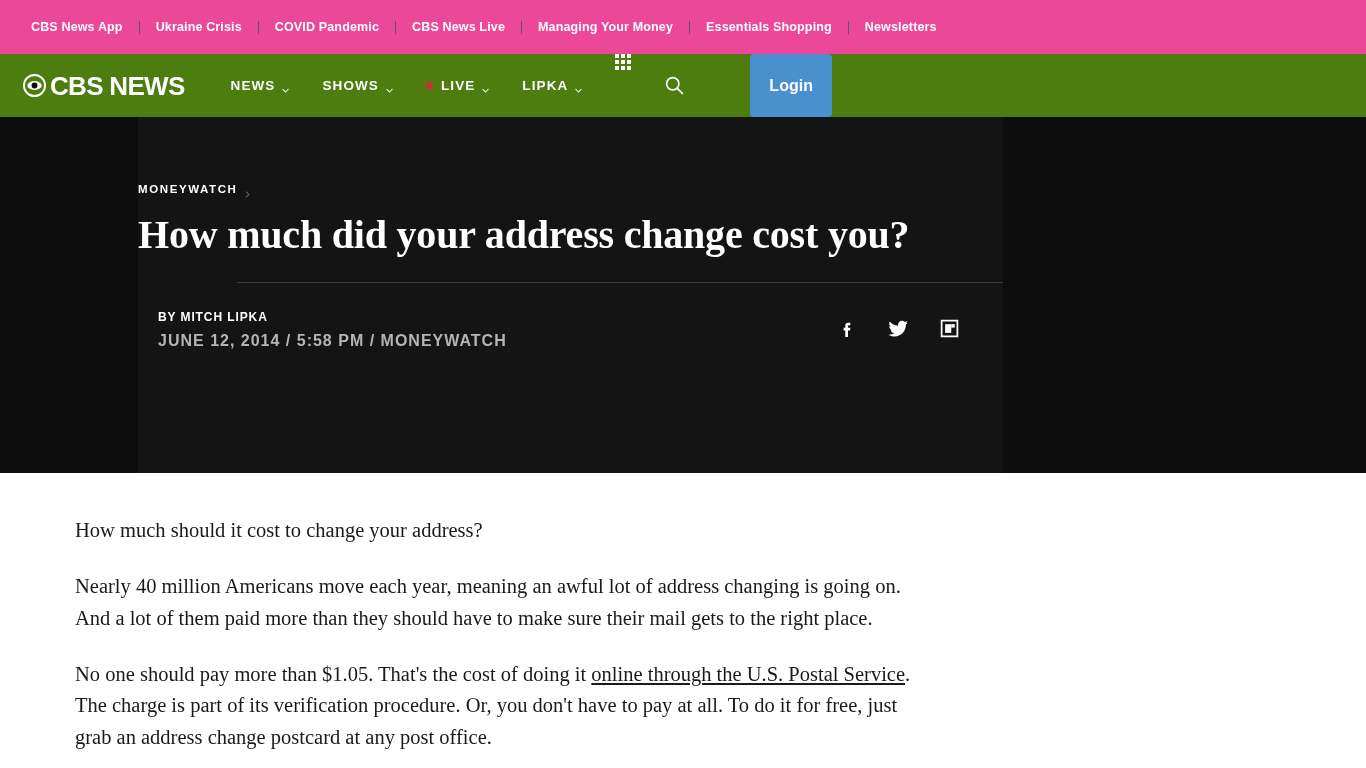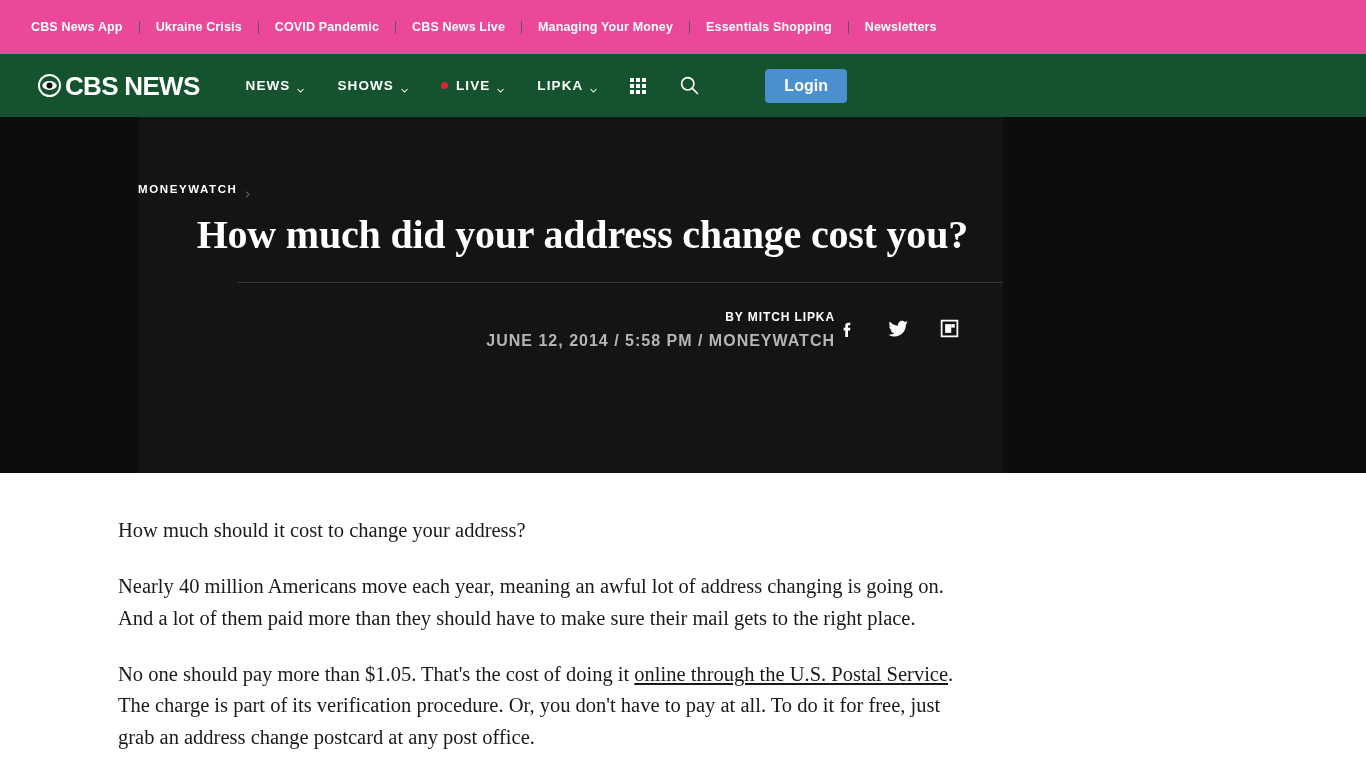--- a/index.html
+++ b/index.html
@@ -40,25 +40,24 @@
   }
   .utility-sep {
     width: 1px;
     height: 13px;
     background: #5a5a5a;
     margin: 0 16px;
   }
 
   
   .main-nav {
-    background: #14532d;
+    background: #4d7c0f;
     height: 63px;
     display: flex;
-    align-items: center;
-    padding-left: 38px;
+    padding-left: 23px;
   }
   .brand {
     display: flex;
     align-items: center;
     text-decoration: none;
     margin-right: 46px;
   }
   .cbs-eye {
     width: 23px;
     height: 23px;
@@ -146,21 +145,20 @@
     height: 356px;
     position: relative;
   }
   .hero-panel {
     position: absolute;
     left: 138px;
     top: 0;
     width: 865px;
     height: 100%;
     background: #141414;
-    text-align: right;
   }
   .hero-inner {
     position: relative;
     padding-top: 66px;
   }
 
   .breadcrumb {
     display: flex;
     align-items: center;
     margin-bottom: 18px;
@@ -262,21 +260,21 @@
     align-items: center;
     justify-content: center;
     width: 24px;
     height: 24px;
   }
 
   
   .article-body {
     background: #ffffff;
     padding-top: 42px;
-    padding-left: 118px;
+    padding-left: 75px;
   }
   .para {
     font-family: "Liberation Serif", serif;
     font-size: 20.5px;
     line-height: 1.53;
     color: #1a1a1a;
     max-width: 862px;
     margin-bottom: 25px;
   }
   .para a {

